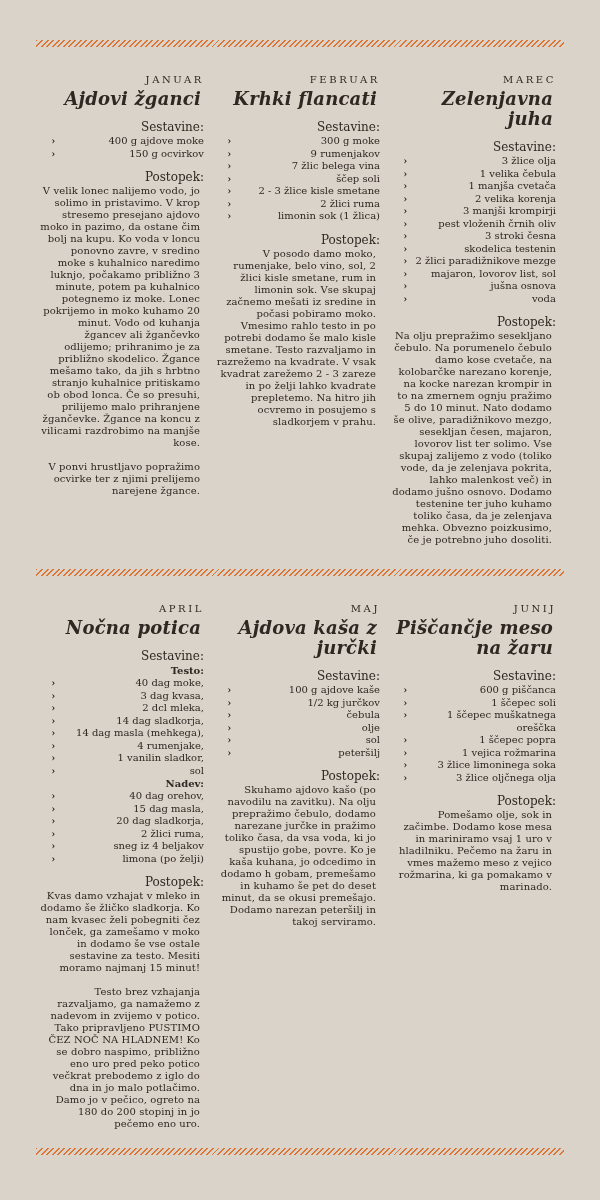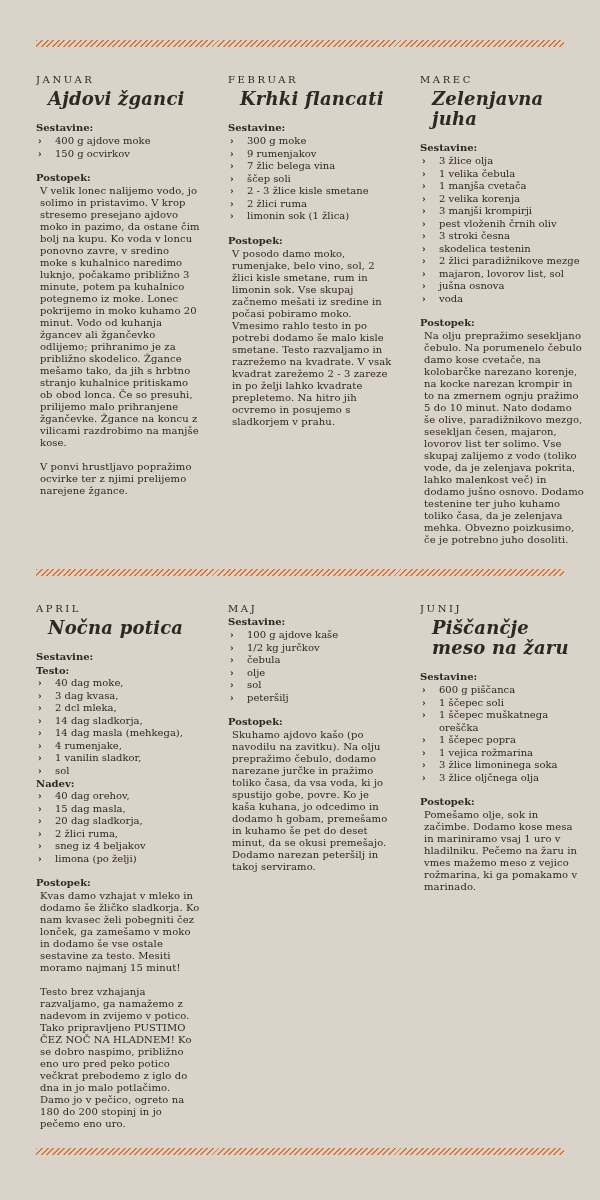--- a/index.html
+++ b/index.html
@@ -22,45 +22,46 @@
   }
   .stripe{
     height:7px;
     margin:0 36px;
     background:repeating-linear-gradient(135deg,var(--stripe) 0 1.4px,transparent 1.4px 3.9px);
   }
   .stripe.top{margin-top:40px;}
   .row{
     display:grid;
     grid-template-columns:repeat(3,168px);
-    column-gap:24px;
+    column-gap:8px;
     padding:26px 36px 0;
     overflow:hidden;
+    text-align:right;
   }
   .row.first{height:522px;}
   .row.second{height:572px;}
   .card{overflow:hidden;}
   .month{
     font-size:10px;
     line-height:13px;
     letter-spacing:2.6px;
     font-weight:400;
   }
   .title{
     font-size:18px;
     line-height:20px;
     font-weight:bold;
     font-style:italic;
-    margin:3px 12px 12px;
+    margin:3px 3px 12px;
     letter-spacing:.2px;
   }
   .heading{
-    font-size:10px;
+    font-size:12px;
     line-height:13px;
-    font-weight:bold;
+    font-weight:normal;
   }
   .heading.method-h{margin-top:11px;margin-bottom:1px;}
   .ing-list{margin:1px 0 0;}
   .sub-heading{
     font-size:10px;
     line-height:13px;
     font-weight:bold;
   }
   .ing-row{
     display:flex;
@@ -283,20 +284,21 @@
         </div>
       <div class="heading method-h">Postopek:</div>
       <div class="method">
           <p>Kvas damo vzhajat v mleko in dodamo še žličko sladkorja. Ko nam kvasec želi pobegniti čez lonček, ga zamešamo v moko in dodamo še vse ostale sestavine za testo. Mesiti moramo najmanj 15 minut!</p>
           <p>Testo brez vzhajanja razvaljamo, ga namažemo z nadevom in zvijemo v potico. Tako pripravljeno PUSTIMO ČEZ NOČ NA HLADNEM! Ko se dobro naspimo, približno eno uro pred peko potico večkrat prebodemo z iglo do dna in jo malo potlačimo. Damo jo v pečico, ogreto na 180 do 200 stopinj in jo pečemo eno uro.</p>
         </div>
     </article>
 
     <article class="card">
       <div class="month">MAJ</div>
+      <h2 class="title">Ajdova kaša z jurčki</h2>
       <div class="heading">Sestavine:</div>
       <div class="ing-list">
           <div class="ing-row">
             <span class="bullet">›</span>
             <span class="ing-text">100 g ajdove kaše</span>
           </div>
           <div class="ing-row">
             <span class="bullet">›</span>
             <span class="ing-text">1/2 kg jurčkov</span>
           </div>

